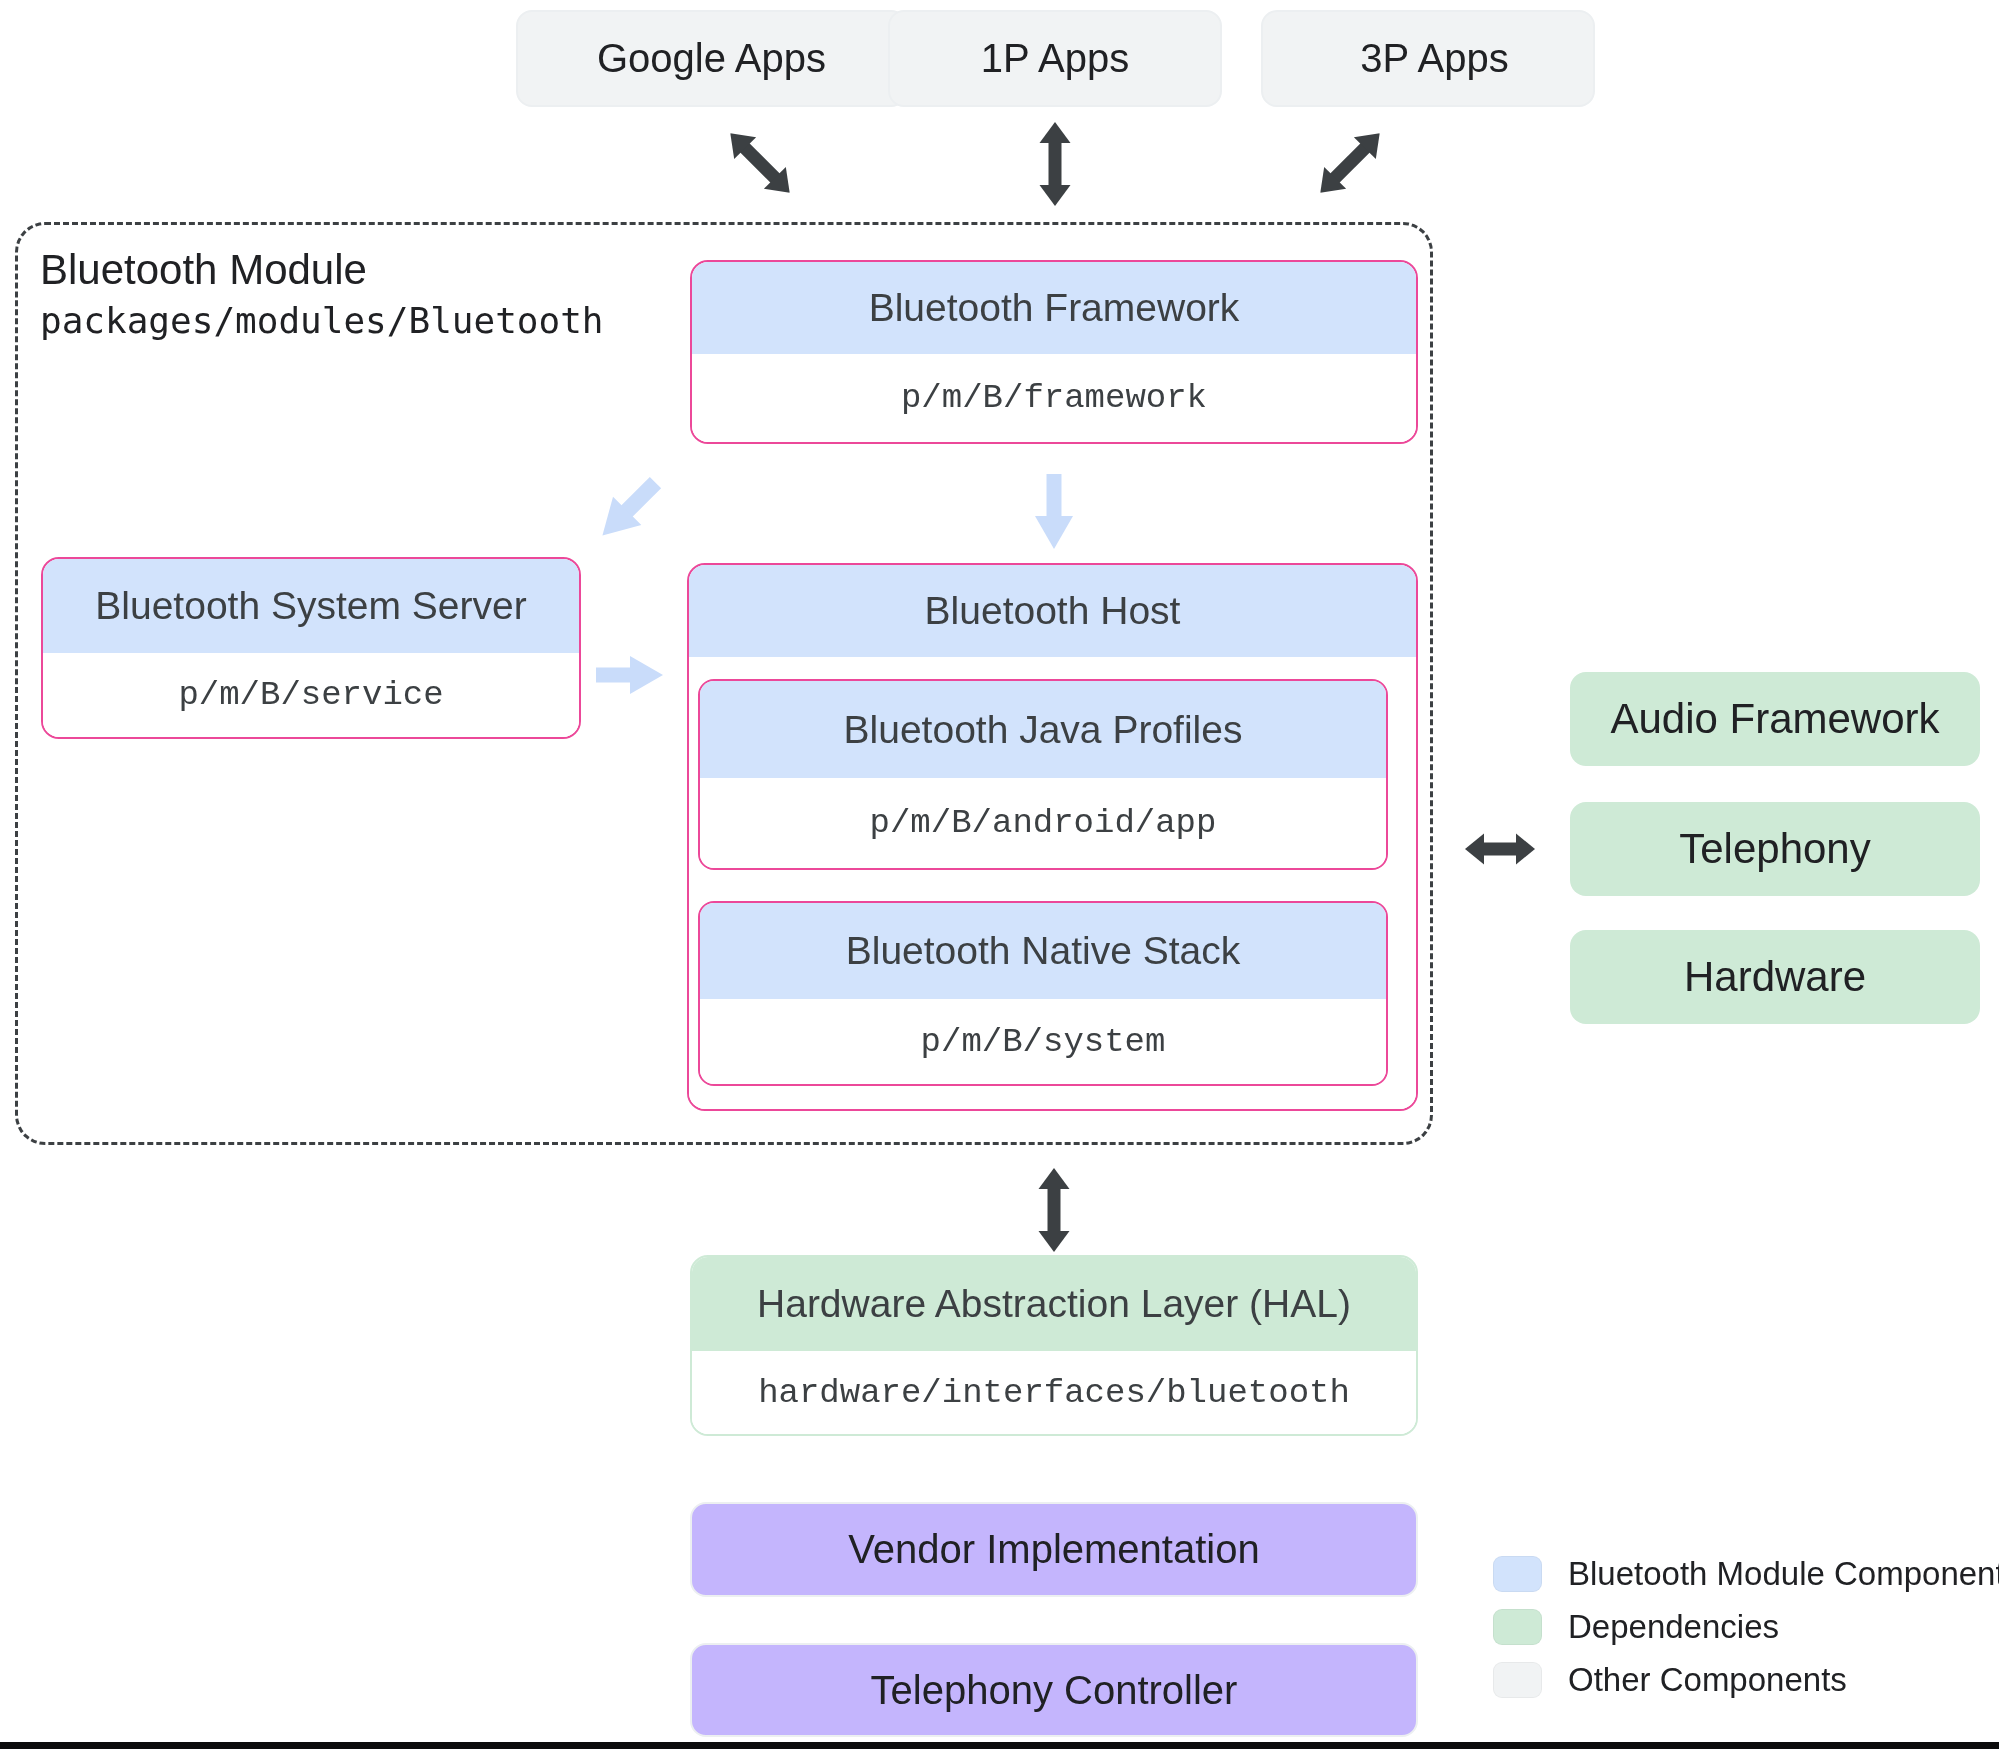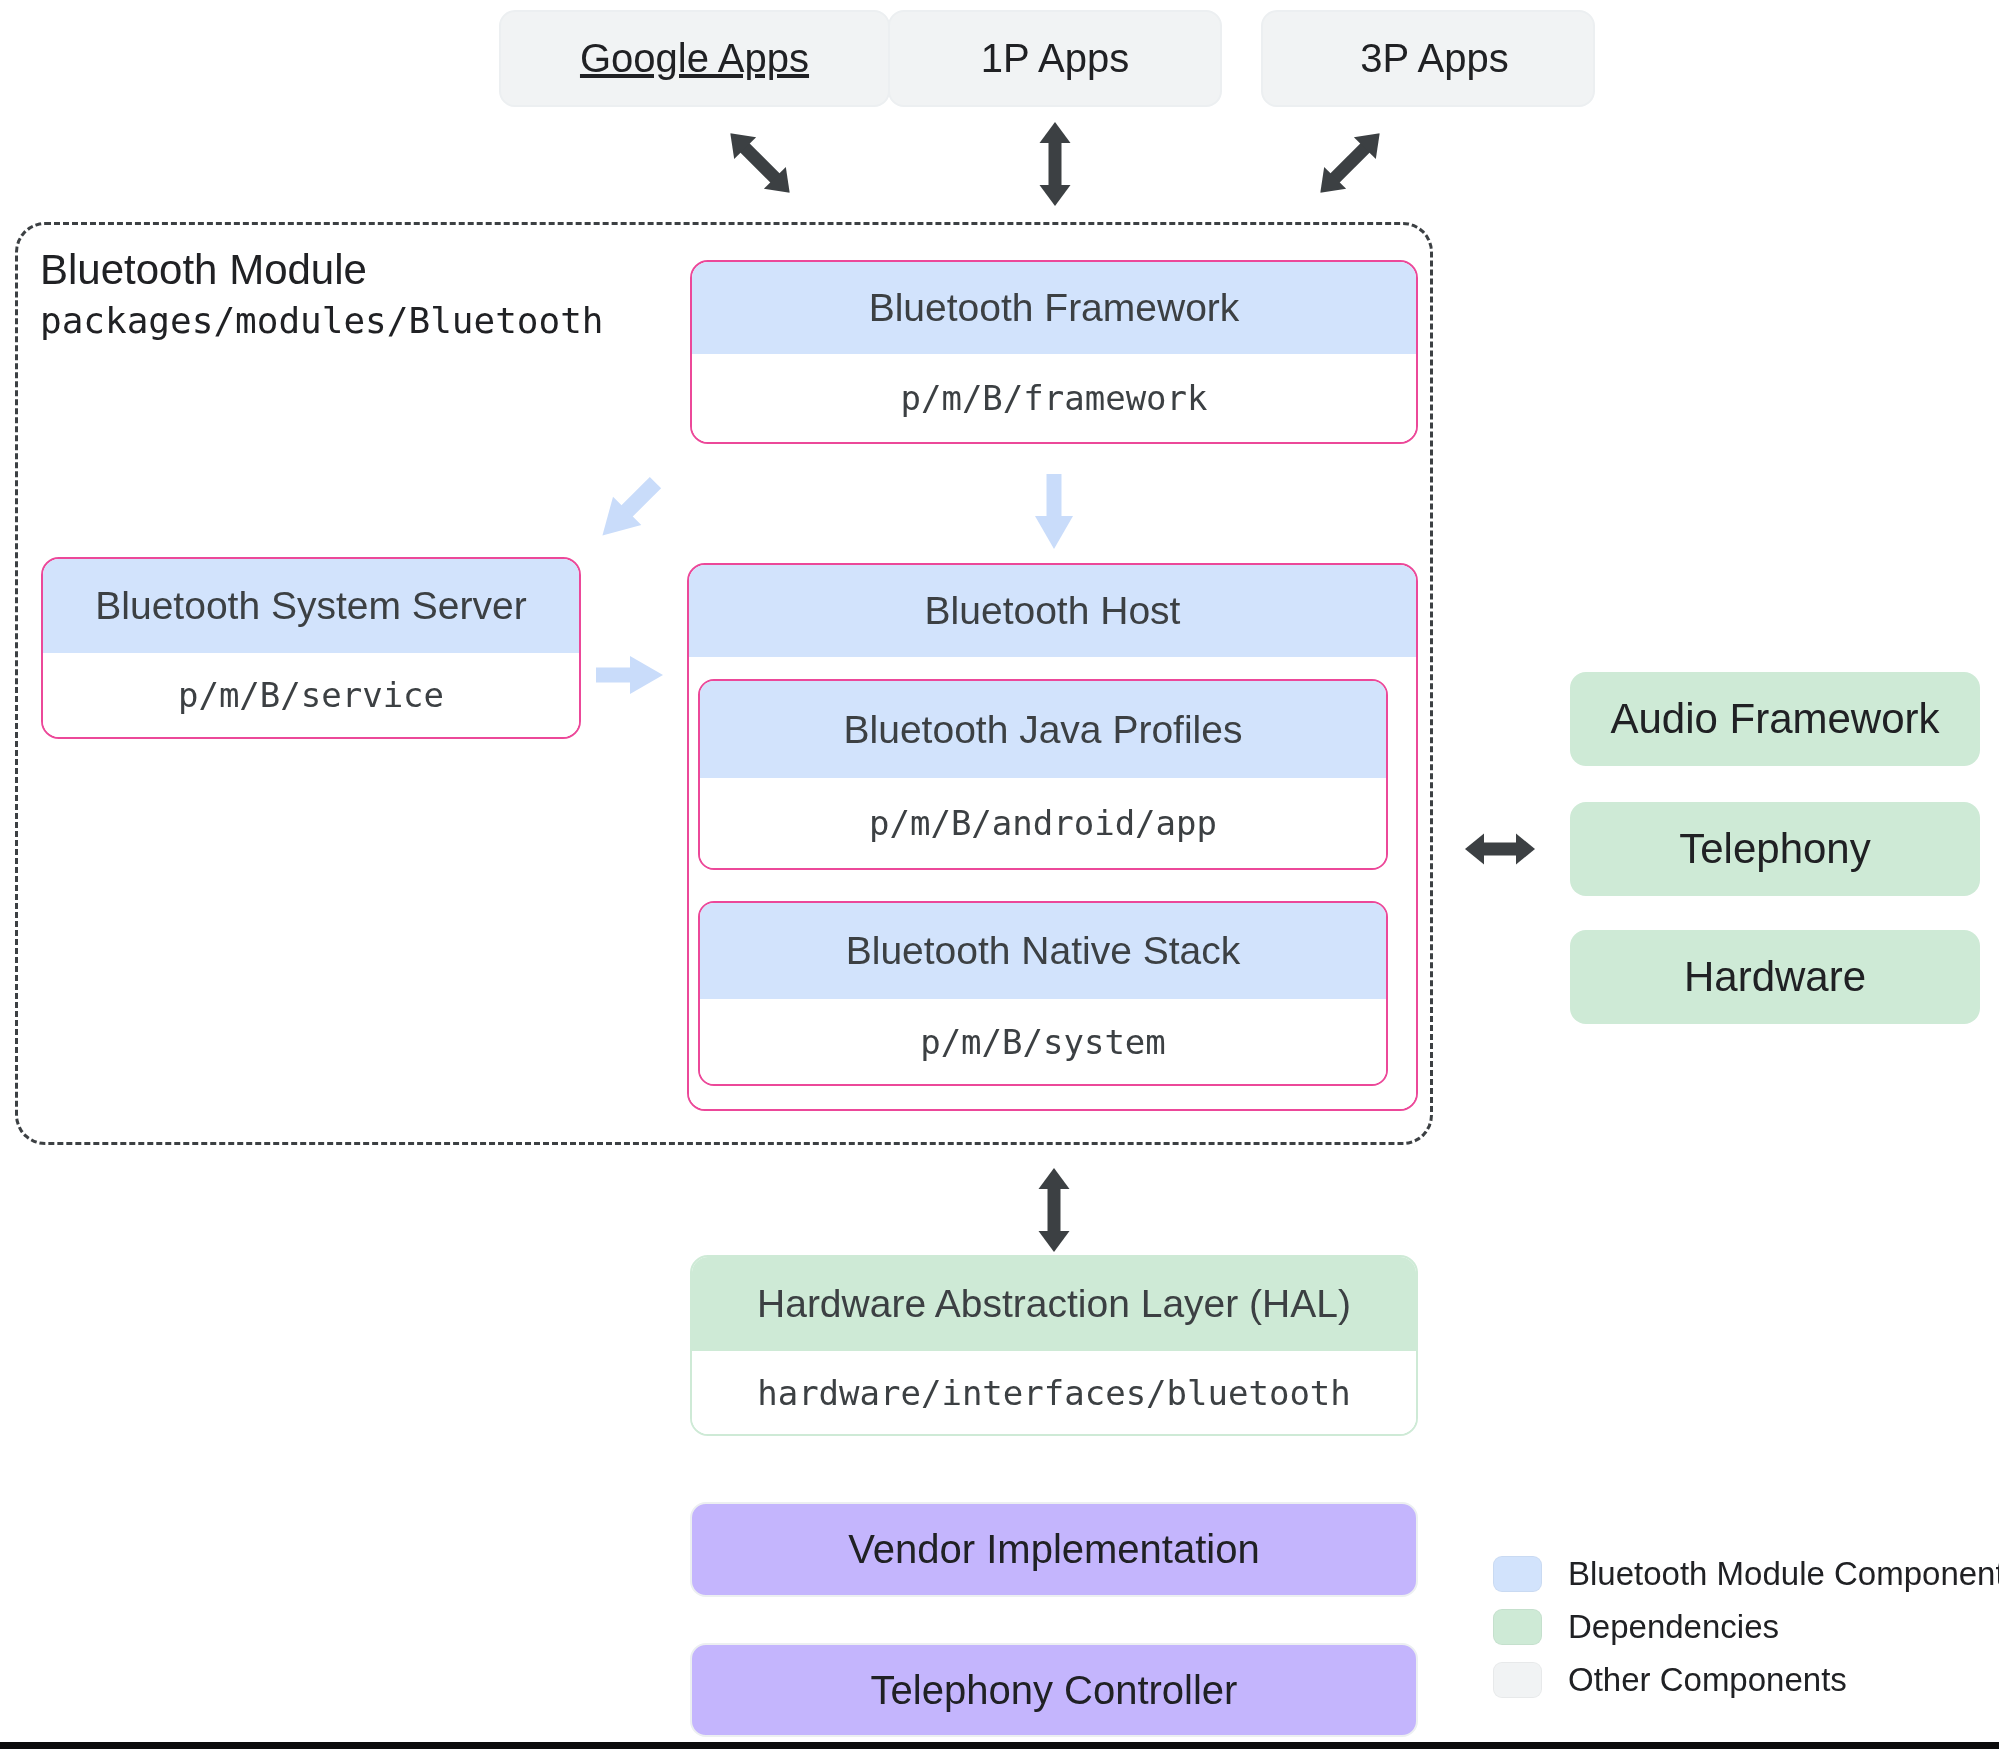--- a/index.html
+++ b/index.html
@@ -30,21 +30,21 @@
   .card.blue{border:2px solid #ec4899;}
   .card.green{border:2px solid #ceead6;}
   .card-header{
     display:flex;align-items:center;justify-content:center;
     font-size:39px;color:#3c4043;flex:0 0 auto;
   }
   .card.blue .card-header{background:#d2e3fc;}
   .card.green .card-header{background:#ceead6;}
   .card-body{
     flex:1;display:flex;align-items:center;justify-content:center;
-    font-size:34px;color:#3c4043;background:#ffffff;
+    font-size:34px;color:#3c4043;background:#ffffff;font-family:Liberation Mono, monospace;
   }
 
   
   .host-body{
     flex:1;background:#ffffff;
     padding:22px 28px 23px 9px;box-sizing:border-box;
     display:flex;flex-direction:column;justify-content:space-between;
   }
   .card.inner{position:relative;border-radius:16px;}
 
@@ -86,21 +86,21 @@
   }
   .legend-text{margin-left:26px;font-size:33px;color:#202124;white-space:nowrap;}
 
   .bottom-edge{position:absolute;left:0;top:1742px;width:1999px;height:7px;background:#0b0b0c;}
 </style>
 </head>
 <body>
 
 <div class="canvas">
 
-  <div class="app-box" style="left:499px;width:391px;text-decoration:underline;">
+  <div class="app-box" style="left:516px;width:391px;">
     <span>Google Apps</span>
   </div>
   <div class="app-box" style="left:888px;width:334px;">
     <span>1P Apps</span>
   </div>
   <div class="app-box" style="left:1261px;width:334px;padding-left:13px;">
     <span>3P Apps</span>
   </div>
 
   <div class="arrow" style="left:742px;top:121px;width:36px;height:84px;transform:rotate(-45deg);">

